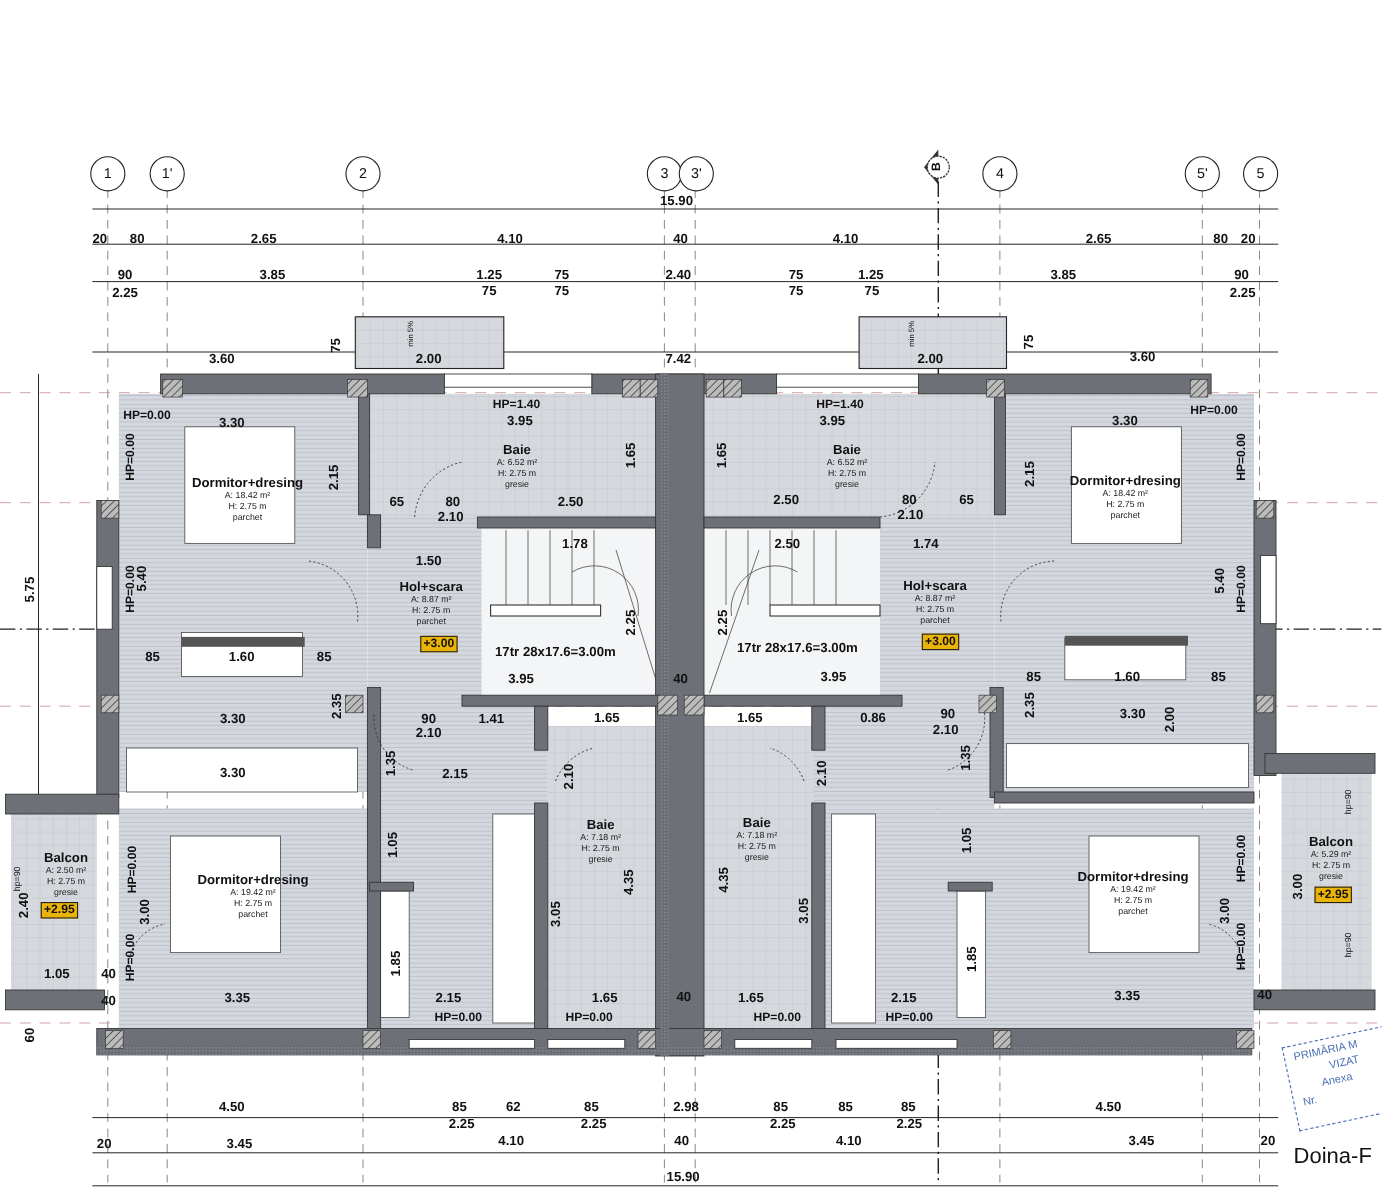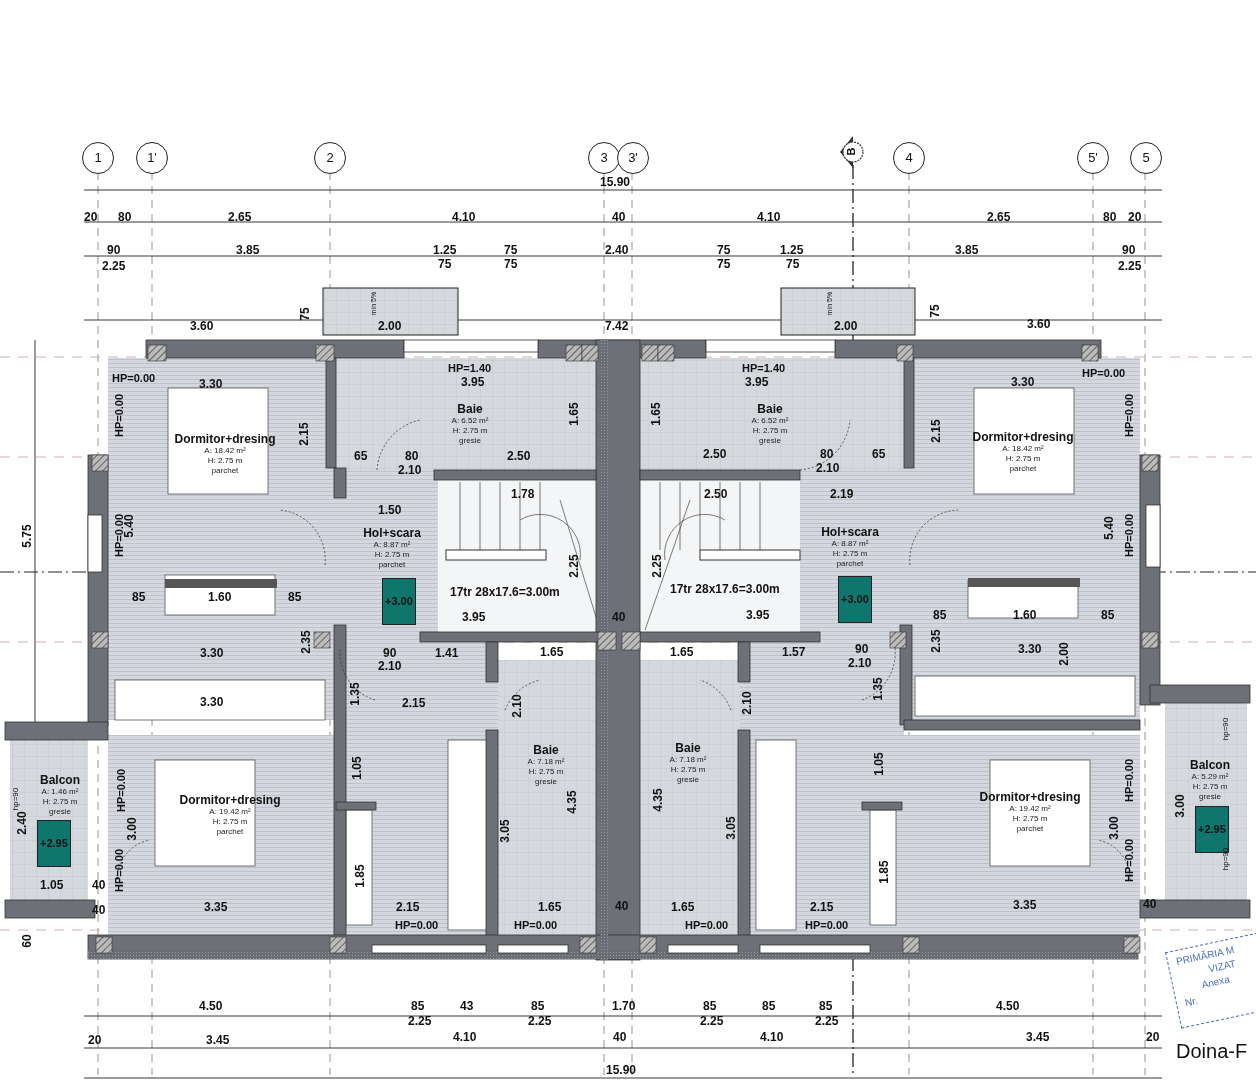--- a/index.html
+++ b/index.html
@@ -6,21 +6,21 @@
   body{width:1256px;height:1080px;position:relative;overflow:hidden;font-family:"Liberation Sans",sans-serif;color:#111;}
   #plan{position:absolute;left:0;top:0;width:1256px;height:1080px;}
   .lbl{position:absolute;font-family:"Liberation Sans",sans-serif;font-weight:bold;font-size:12px;color:#111;white-space:nowrap;line-height:1;}
   .lbl.v{transform:rotate(-90deg);transform-origin:center center;}
   .axis{position:absolute;width:30px;height:30px;border:1.3px solid #222;border-radius:50%;background:#fff;font-size:13px;text-align:center;line-height:30px;font-family:"Liberation Sans",sans-serif;}
   .room{position:absolute;text-align:center;font-family:"Liberation Sans",sans-serif;}
   .room .name{font-weight:bold;font-size:12px;}
   .room .meta{font-size:8px;line-height:10px;color:#222;}
   .hp{position:absolute;font-weight:bold;font-size:11px;white-space:nowrap;line-height:1;}
   .hp.v{transform:rotate(-90deg);}
-  .elev{position:absolute;font-weight:bold;font-size:11px;border:1px solid #222;padding:16px 2px;background:#0f766e;line-height:13px;}
+  .elev{position:absolute;font-weight:bold;font-size:11px;border:1px solid #222;padding:0 2px;background:#eab308;line-height:13px;}
   .stamp{position:absolute;left:1172px;top:940px;width:110px;height:78px;border:1.5px dashed #4a6fb5;transform:rotate(-12deg);color:#4a6fb5;font-size:10px;padding:4px 8px;box-sizing:border-box;}
   .stamp div{line-height:14px;}
   .sig{position:absolute;left:1176px;top:1040px;font-size:20px;font-family:"Liberation Sans",sans-serif;color:#111;}
 </style>
 </head>
 <body>
 
 <svg id="plan" viewBox="0 0 1256 1080" xmlns="http://www.w3.org/2000/svg">
   <defs>
     <pattern id="floorLines" width="6" height="4" patternUnits="userSpaceOnUse">
@@ -341,21 +341,21 @@
     <div class="meta">gresie</div>
 </div>
 <div class="room" style="left:965px;top:790px;width:130px;">
   <div class="name">Dormitor+dresing</div>
     <div class="meta">A: 19.42 m²</div>
     <div class="meta">H: 2.75 m</div>
     <div class="meta">parchet</div>
 </div>
 <div class="room" style="left:30px;top:773px;width:60px;">
   <div class="name">Balcon</div>
-    <div class="meta">A: 1.46 m²</div>
+    <div class="meta">A: 2.50 m²</div>
     <div class="meta">H: 2.75 m</div>
     <div class="meta">gresie</div>
 </div>
 <div class="room" style="left:1180px;top:758px;width:60px;">
   <div class="name">Balcon</div>
     <div class="meta">A: 5.29 m²</div>
     <div class="meta">H: 2.75 m</div>
     <div class="meta">gresie</div>
 </div>
 
@@ -378,21 +378,21 @@
 <div class="lbl v" style="left:924px;top:425px;">2.15</div>
 <div class="lbl" style="left:354px;top:450px;">65</div>
 <div class="lbl" style="left:405px;top:450px;">80</div>
 <div class="lbl" style="left:398px;top:464px;">2.10</div>
 <div class="lbl" style="left:507px;top:450px;">2.50</div>
 <div class="lbl" style="left:703px;top:448px;">2.50</div>
 <div class="lbl" style="left:820px;top:448px;">80</div>
 <div class="lbl" style="left:816px;top:462px;">2.10</div>
 <div class="lbl" style="left:872px;top:448px;">65</div>
 <div class="lbl" style="left:378px;top:504px;">1.50</div>
-<div class="lbl" style="left:830px;top:488px;">2.19</div>
+<div class="lbl" style="left:830px;top:488px;">1.74</div>
 <div class="lbl v" style="left:117px;top:520px;">5.40</div>
 <div class="lbl v" style="left:1097px;top:522px;">5.40</div>
 <div class="lbl" style="left:132px;top:591px;">85</div>
 <div class="lbl" style="left:208px;top:591px;">1.60</div>
 <div class="lbl" style="left:288px;top:591px;">85</div>
 <div class="lbl" style="left:933px;top:609px;">85</div>
 <div class="lbl" style="left:1013px;top:609px;">1.60</div>
 <div class="lbl" style="left:1101px;top:609px;">85</div>
 <div class="lbl" style="left:200px;top:647px;">3.30</div>
 <div class="lbl" style="left:200px;top:696px;">3.30</div>
@@ -400,21 +400,21 @@
 <div class="lbl v" style="left:294px;top:636px;">2.35</div>
 <div class="lbl v" style="left:924px;top:635px;">2.35</div>
 <div class="lbl v" style="left:1052px;top:648px;">2.00</div>
 <div class="lbl" style="left:383px;top:647px;">90</div>
 <div class="lbl" style="left:378px;top:660px;">2.10</div>
 <div class="lbl" style="left:855px;top:643px;">90</div>
 <div class="lbl" style="left:848px;top:657px;">2.10</div>
 <div class="lbl" style="left:435px;top:647px;">1.41</div>
 <div class="lbl" style="left:540px;top:646px;">1.65</div>
 <div class="lbl" style="left:670px;top:646px;">1.65</div>
-<div class="lbl" style="left:782px;top:646px;">1.57</div>
+<div class="lbl" style="left:782px;top:646px;">0.86</div>
 <div class="lbl v" style="left:343px;top:688px;">1.35</div>
 <div class="lbl v" style="left:866px;top:683px;">1.35</div>
 <div class="lbl" style="left:402px;top:697px;">2.15</div>
 <div class="lbl v" style="left:505px;top:700px;">2.10</div>
 <div class="lbl v" style="left:735px;top:697px;">2.10</div>
 <div class="lbl v" style="left:345px;top:762px;">1.05</div>
 <div class="lbl v" style="left:867px;top:758px;">1.05</div>
 <div class="lbl v" style="left:560px;top:796px;">4.35</div>
 <div class="lbl v" style="left:646px;top:794px;">4.35</div>
 <div class="lbl v" style="left:493px;top:825px;">3.05</div>
@@ -433,23 +433,23 @@
 <div class="lbl" style="left:810px;top:901px;">2.15</div>
 <div class="lbl" style="left:1013px;top:899px;">3.35</div>
 <div class="lbl" style="left:92px;top:879px;">40</div>
 <div class="lbl" style="left:92px;top:904px;">40</div>
 <div class="lbl" style="left:615px;top:900px;">40</div>
 <div class="lbl" style="left:1143px;top:898px;">40</div>
 <div class="lbl" style="left:612px;top:611px;">40</div>
 
 <div class="lbl" style="left:199px;top:1000px;">4.50</div>
 <div class="lbl" style="left:411px;top:1000px;">85</div>
-<div class="lbl" style="left:460px;top:1000px;">43</div>
+<div class="lbl" style="left:460px;top:1000px;">62</div>
 <div class="lbl" style="left:531px;top:1000px;">85</div>
-<div class="lbl" style="left:612px;top:1000px;">1.70</div>
+<div class="lbl" style="left:612px;top:1000px;">2.98</div>
 <div class="lbl" style="left:703px;top:1000px;">85</div>
 <div class="lbl" style="left:762px;top:1000px;">85</div>
 <div class="lbl" style="left:819px;top:1000px;">85</div>
 <div class="lbl" style="left:996px;top:1000px;">4.50</div>
 <div class="lbl" style="left:408px;top:1015px;">2.25</div>
 <div class="lbl" style="left:528px;top:1015px;">2.25</div>
 <div class="lbl" style="left:700px;top:1015px;">2.25</div>
 <div class="lbl" style="left:815px;top:1015px;">2.25</div>
 <div class="lbl" style="left:88px;top:1034px;">20</div>
 <div class="lbl" style="left:206px;top:1034px;">3.45</div>

